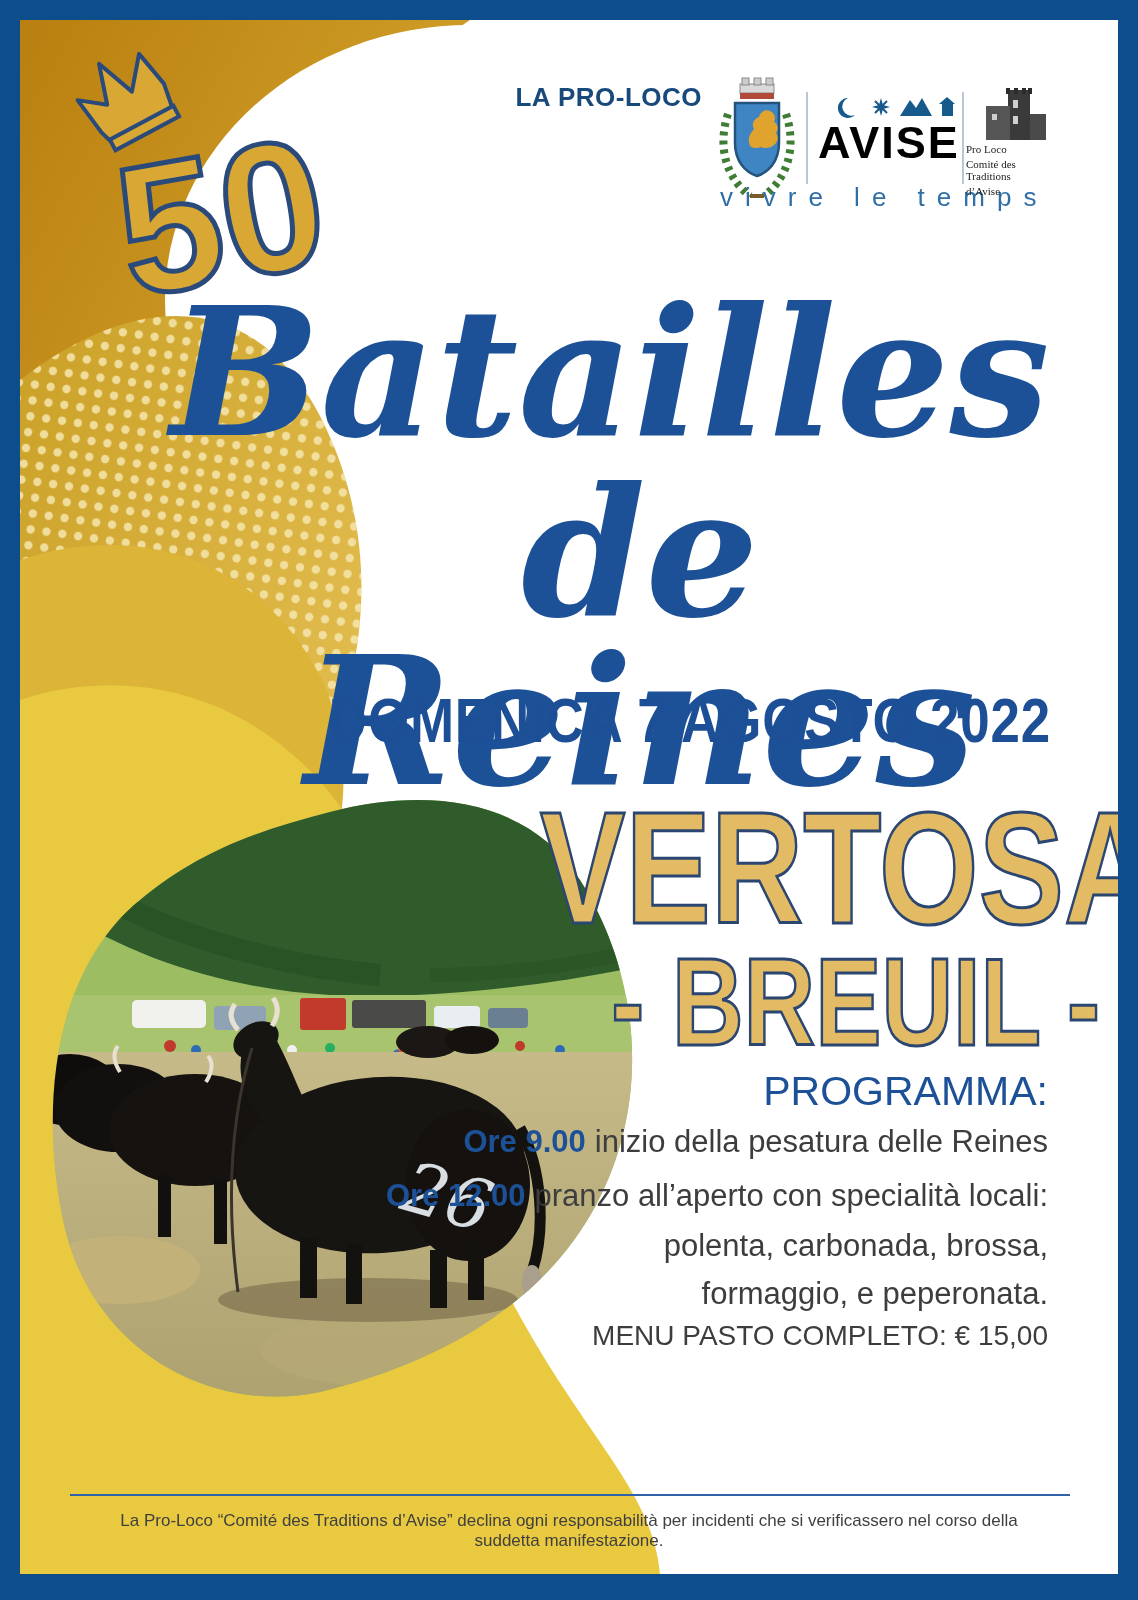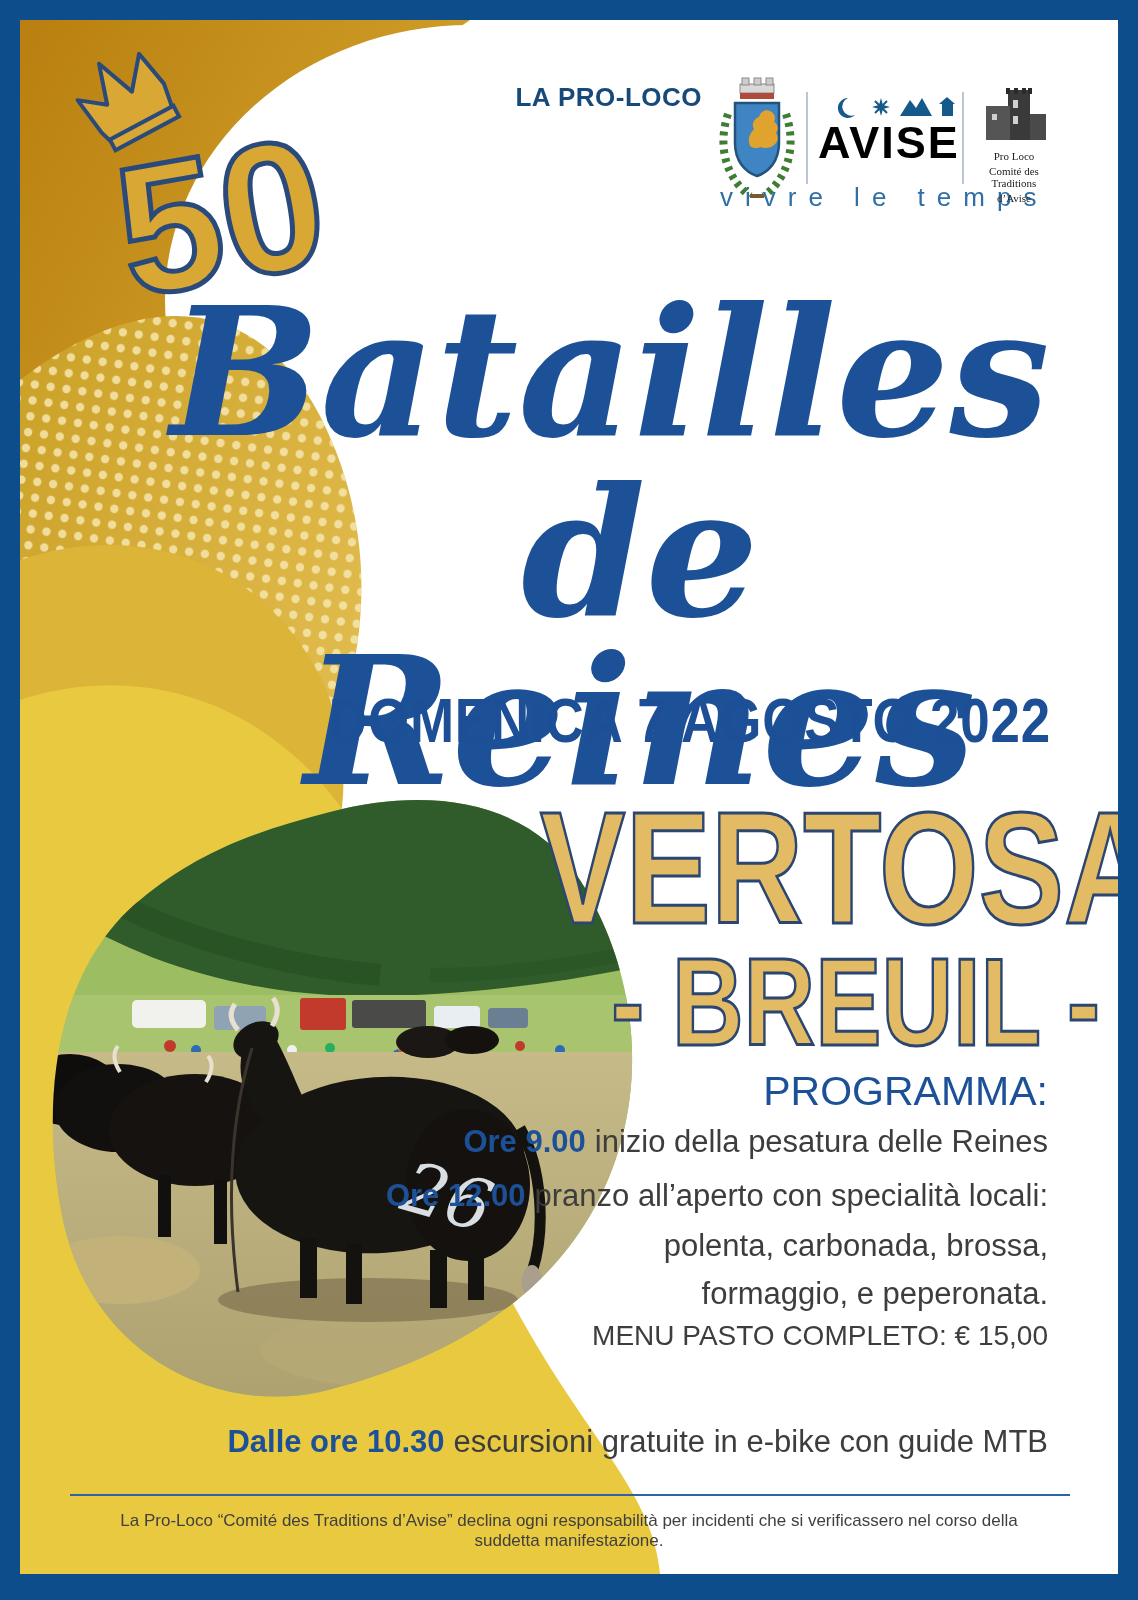--- a/index.html
+++ b/index.html
@@ -14,21 +14,21 @@
 
   
   .hdr-block{left:240px;top:84px;width:462px;text-align:right;line-height:1.05;}
   .proloco{font-size:26px;font-weight:bold;color:#174a7a;letter-spacing:.5px;}
   .committee{font-size:38px;font-weight:bold;color:#1c55a0;margin-top:3px;}
   .collab{font-size:28px;color:#3d3d3d;margin-top:10px;font-weight:400;}
   .organizes{left:340px;top:231px;width:330px;text-align:center;font-size:28px;color:#3d3d3d;}
   .avise-logo{left:818px;top:92px;width:140px;text-align:center;}
   .avise-name{font-size:45px;font-weight:800;color:#000000;letter-spacing:2px;line-height:1;}
   .vivre{left:720px;top:182px;width:330px;font-size:26px;color:#2f6fa5;letter-spacing:12px;white-space:nowrap;}
-  .prologo{left:966px;top:90px;width:96px;text-align:center;}
+  .prologo{left:966px;top:83px;width:96px;text-align:left;}
   .prologo .cap{font-family:"Liberation Serif",serif;font-size:11px;color:#222;line-height:1.15;margin-top:2px;}
 
   
   .title-line{font-family:"DejaVu Serif","Liberation Serif",serif;font-style:italic;font-weight:bold;
     color:#1d5197;text-align:center;line-height:.95;}
   .title1{left:120px;top:288px;width:980px;font-size:178px;}
   .title2{left:160px;top:468px;width:960px;font-size:178px;}
 
   .date{left:250px;top:684px;width:880px;text-align:center;font-size:63px;font-weight:800;
     color:#1d4f96;transform:scaleX(.84);transform-origin:50% 50%;white-space:nowrap;letter-spacing:1px;}
@@ -231,21 +231,18 @@
   </div>
   <div class="abs prow r3">
     <span class="time"></span><span>polenta, carbonada, brossa,</span>
   </div>
   <div class="abs prow r4">
     <span class="time"></span><span>formaggio, e peperonata.</span>
   </div>
   <div class="abs prow r5 small">
     <span class="time"></span><span>MENU PASTO COMPLETO: € 15,00</span>
   </div>
-  <div class="abs prow r7">
-    <span class="time">Dalle ore 10.30</span><span>escursioni gratuite in e-bike con guide MTB</span>
-  </div>
 
   <div class="abs rule"></div>
   <div class="abs disclaimer">La Pro-Loco “Comité des Traditions d’Avise” declina ogni responsabilità per incidenti che si verificassero nel corso della suddetta manifestazione.</div>
 
   <div class="frame"></div>
 </div>
 
 </body></html>

